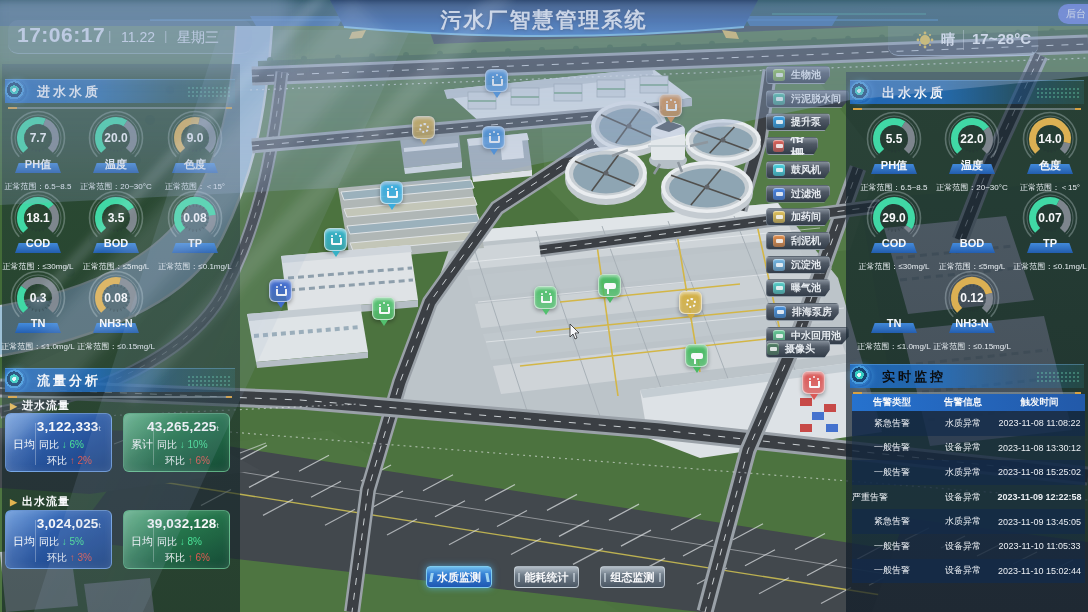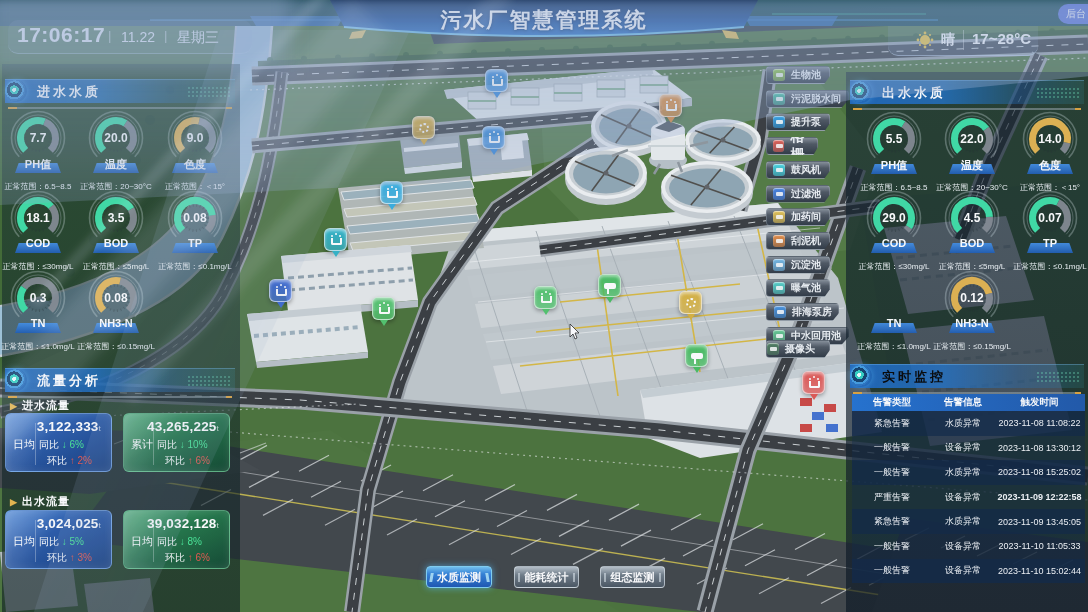--- a/index.html
+++ b/index.html
@@ -751,28 +751,20 @@
         <path d="M 18.63 43.37 A 17.5 17.5 0 1 1 45.92 40.14" fill="none" stroke="#3bdda4" stroke-width="7"></path>
         <circle cx="31" cy="31" r="12.8" fill="rgba(15,25,25,0.10)" stroke="rgba(35,45,50,0.38)" stroke-width="2.6" stroke-dasharray="1 2.6"></circle>
         <text x="31" y="35" text-anchor="middle" font-family="Liberation Sans, sans-serif" font-size="12" font-weight="bold" fill="#ffffff">29.0</text>
       </svg></div>
 
 <div style="position:absolute;left:871px;top:243px;width:46px;height:10px;background:linear-gradient(180deg,rgba(62,141,230,0.95),rgba(26,90,180,0.95));clip-path:polygon(8% 0,92% 0,100% 100%,0 100%);"></div>
 <div style="position:absolute;left:854px;top:237px;width:80px;text-align:center;font-size:11px;font-weight:bold;color:#fff;">COD</div>
 
 <div style="position:absolute;left:852px;top:261px;width:84px;text-align:center;font-size:8px;color:#eef3f5;white-space:nowrap;overflow:visible;">正常范围：≤30mg/L</div>
 
-<div style="position:absolute;left:941px;top:187px;width:62px;height:62px;"><svg width="62" height="62" viewBox="0 0 62 62">
-        <path d="M 12.26 49.74 A 26.5 26.5 0 1 1 49.74 49.74" fill="none" stroke="rgba(225,238,242,0.30)" stroke-width="1.6"></path>
-        <path d="M 14.74 47.26 A 23 23 0 1 1 47.26 47.26" fill="none" stroke="rgba(180,192,198,0.35)" stroke-width="1"></path>
-        <path d="M 48.47 29.90 A 17.5 17.5 0 0 1 43.37 43.37" fill="none" stroke="#848b92" stroke-opacity="0.92" stroke-width="7"></path>
-        <path d="M 18.63 43.37 A 17.5 17.5 0 1 1 48.47 29.90" fill="none" stroke="#3bdda4" stroke-width="7"></path>
-        <circle cx="31" cy="31" r="12.8" fill="rgba(15,25,25,0.10)" stroke="rgba(35,45,50,0.38)" stroke-width="2.6" stroke-dasharray="1 2.6"></circle>
-        <text x="31" y="35" text-anchor="middle" font-family="Liberation Sans, sans-serif" font-size="12" font-weight="bold" fill="#ffffff">4.5</text>
-      </svg></div>
 
 <div style="position:absolute;left:949px;top:243px;width:46px;height:10px;background:linear-gradient(180deg,rgba(62,141,230,0.95),rgba(26,90,180,0.95));clip-path:polygon(8% 0,92% 0,100% 100%,0 100%);"></div>
 <div style="position:absolute;left:932px;top:237px;width:80px;text-align:center;font-size:11px;font-weight:bold;color:#fff;">BOD</div>
 
 <div style="position:absolute;left:930px;top:261px;width:84px;text-align:center;font-size:8px;color:#eef3f5;white-space:nowrap;overflow:visible;">正常范围：≤5mg/L</div>
 
 <div style="position:absolute;left:1019px;top:187px;width:62px;height:62px;"><svg width="62" height="62" viewBox="0 0 62 62">
         <path d="M 12.26 49.74 A 26.5 26.5 0 1 1 49.74 49.74" fill="none" stroke="rgba(225,238,242,0.30)" stroke-width="1.6"></path>
         <path d="M 14.74 47.26 A 23 23 0 1 1 47.26 47.26" fill="none" stroke="rgba(180,192,198,0.35)" stroke-width="1"></path>
         <path d="M 38.94 15.41 A 17.5 17.5 0 0 1 43.37 43.37" fill="none" stroke="#848b92" stroke-opacity="0.92" stroke-width="7"></path>
@@ -834,21 +826,21 @@
       <div style="width:91px;text-align:center;">2023-11-08 13:30:12</div>
     </div>
 
 <div style="position:absolute;left:852px;top:460.2px;width:233px;height:24.6px;background:rgba(10,34,66,0.82);display:flex;align-items:center;font-size:9px;color:#f2f5f8;">
       <div style="width:80px;text-align:center;">一般告警</div>
       <div style="width:62px;text-align:center;">水质异常</div>
       <div style="width:91px;text-align:center;">2023-11-08 15:25:02</div>
     </div>
 
 <div style="position:absolute;left:852px;top:484.8px;width:233px;height:24.6px;background:rgba(12,36,66,0.42);display:flex;align-items:center;font-size:9px;color:#f2f5f8;">
-      <div style="width:80px;text-align:center;">严重告警</div>
+      <div style="width:80px;">严重告警</div>
       <div style="width:62px;text-align:center;">设备异常</div>
       <div style="width:91px;text-align:center;font-weight:bold;">2023-11-09 12:22:58</div>
     </div>
 
 <div style="position:absolute;left:852px;top:509.4px;width:233px;height:24.6px;background:rgba(10,34,66,0.82);display:flex;align-items:center;font-size:9px;color:#f2f5f8;">
       <div style="width:80px;text-align:center;">紧急告警</div>
       <div style="width:62px;text-align:center;">水质异常</div>
       <div style="width:91px;text-align:center;">2023-11-09 13:45:05</div>
     </div>
 

